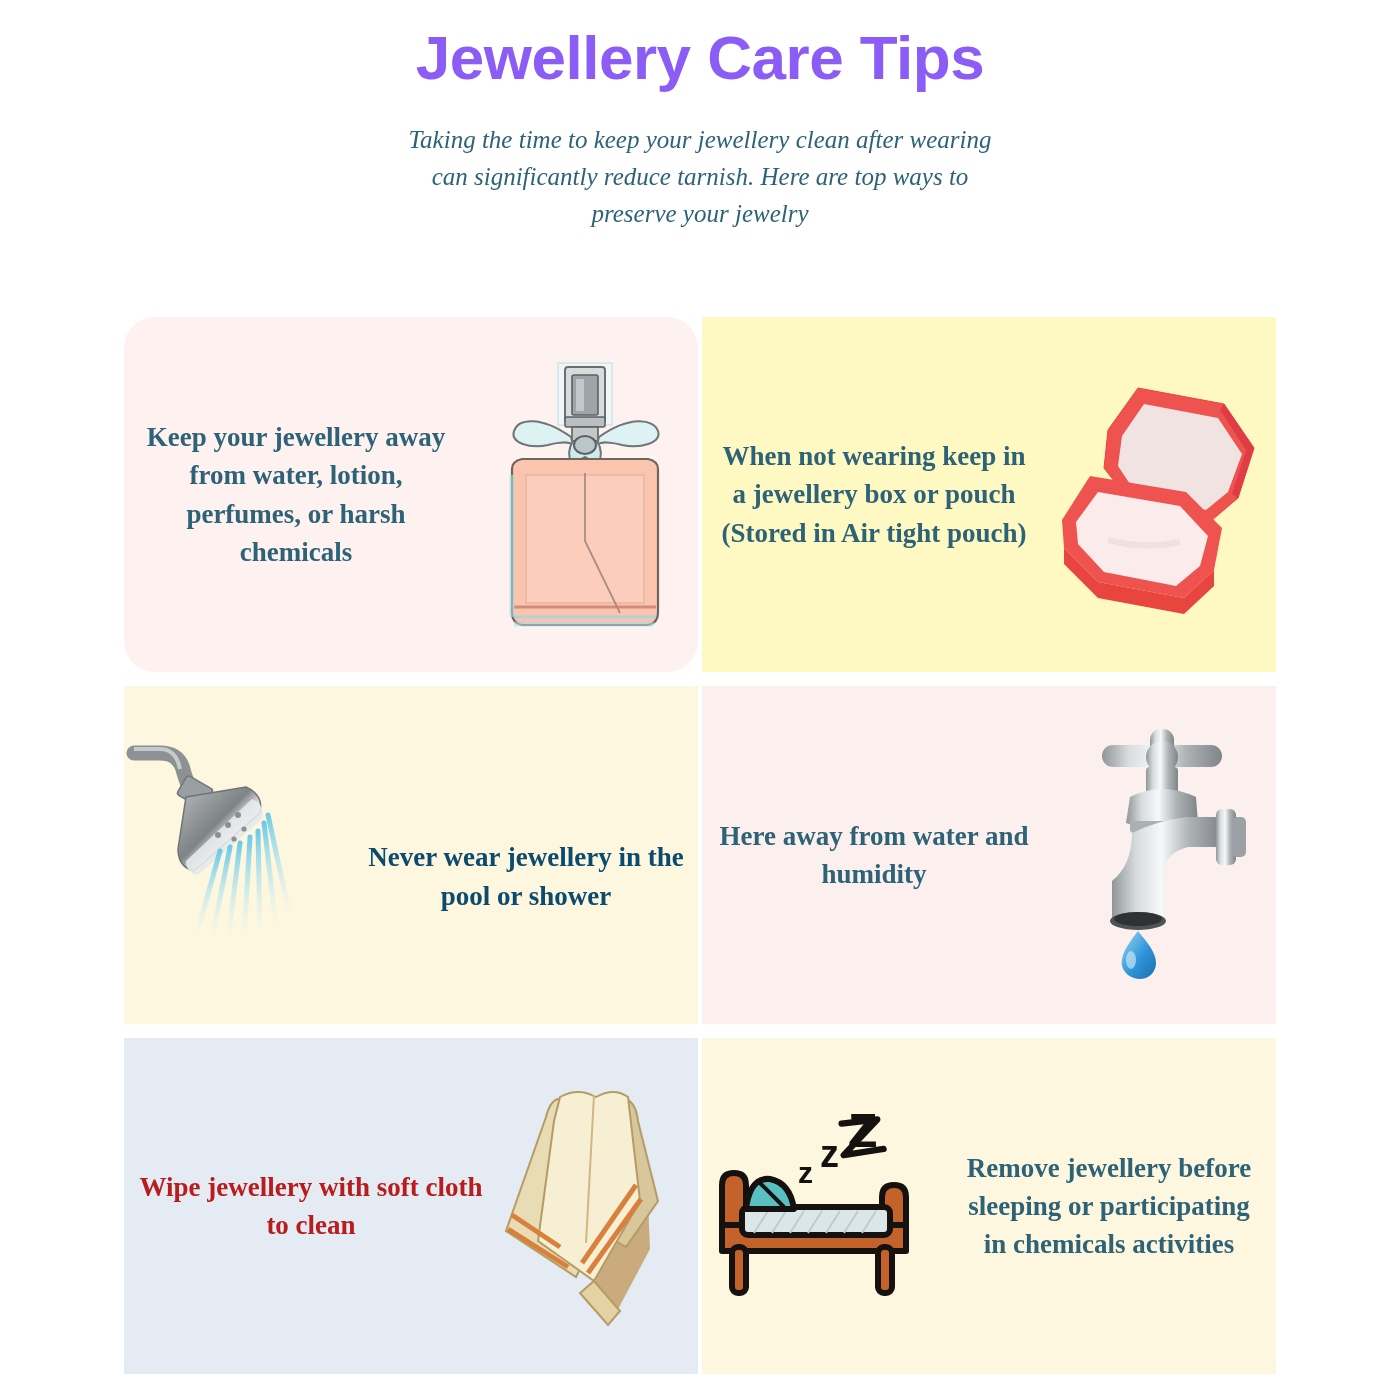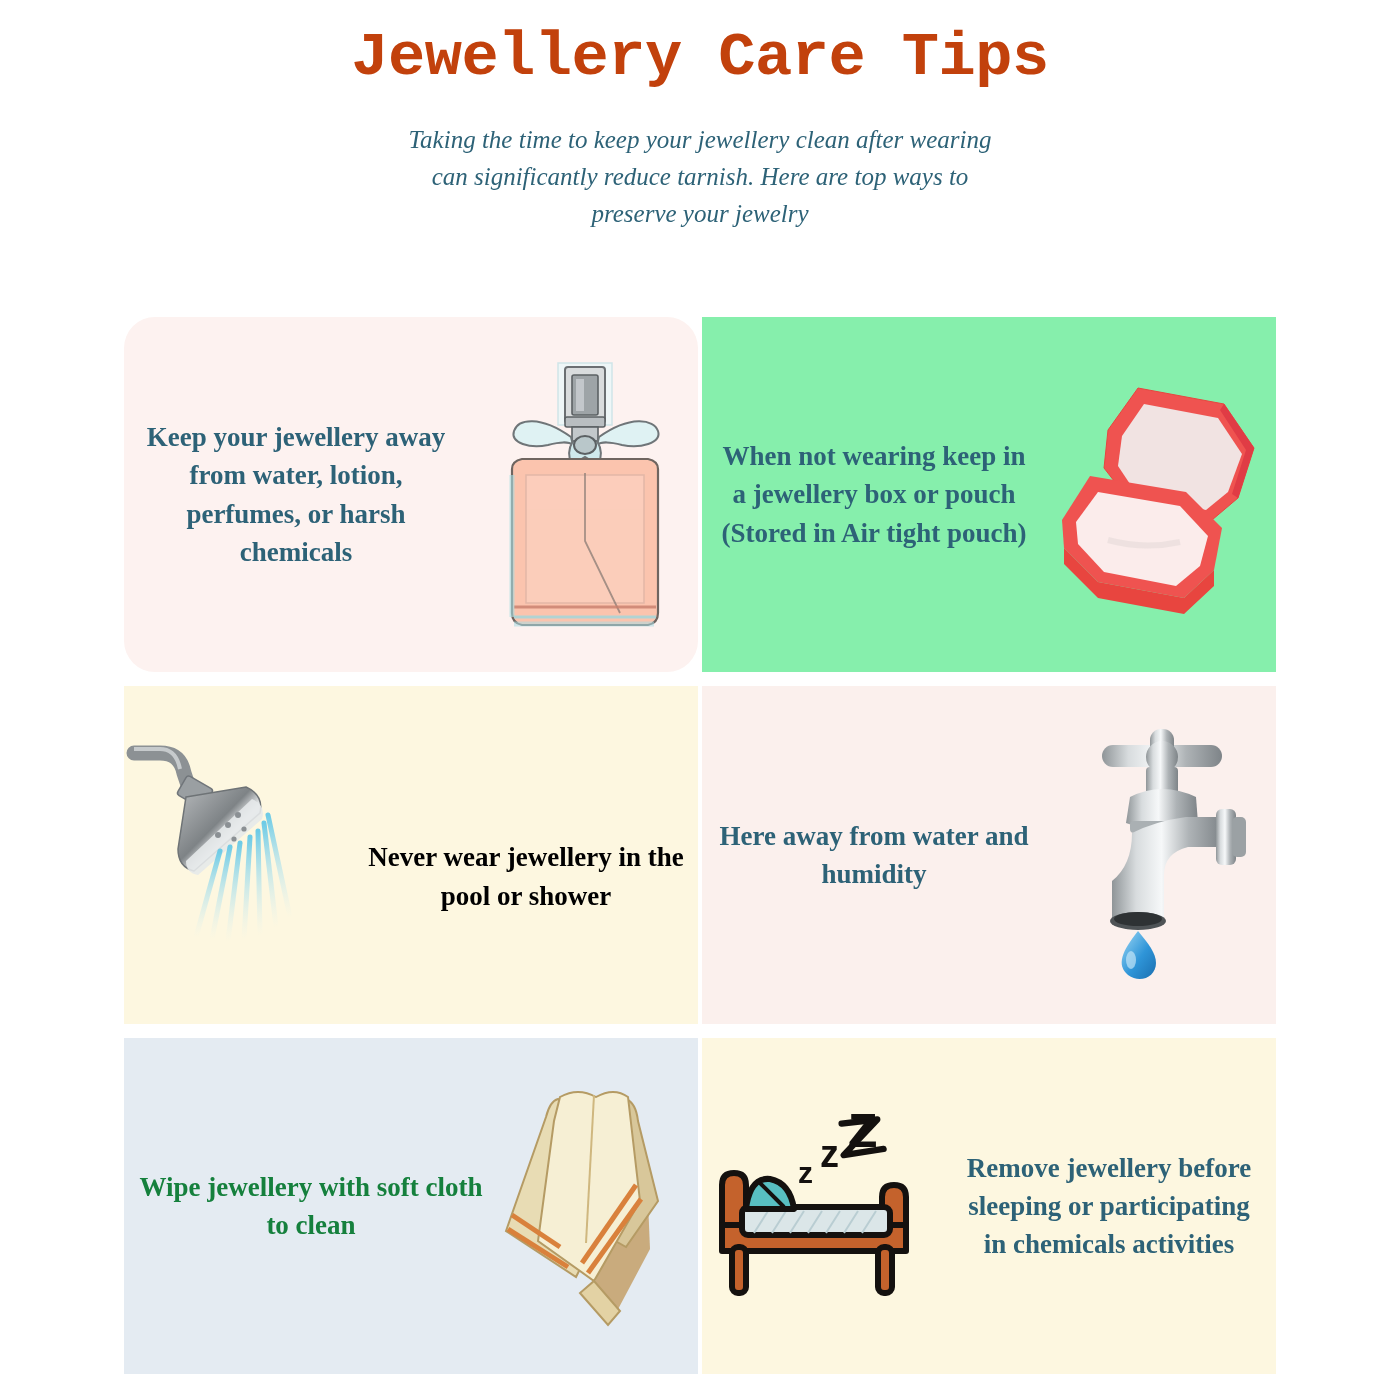--- a/index.html
+++ b/index.html
@@ -103,21 +103,21 @@
   .art-faucet, .art-towel, .art-bed { display:block; }
 
   svg { overflow: visible; }
 </style>
 </head>
 <body style="background: rgb(255, 255, 255);">
 
 <div class="page">
 
   <div class="header">
-    <h1 class="page-title" style="color: #c2410c; font-family: Liberation Mono, monospace;">Jewellery Care Tips</h1>
+    <h1 class="page-title" style="color: #8b5cf6;">Jewellery Care Tips</h1>
     <p class="page-subtitle" style="color: rgb(45, 98, 119);">Taking the time to keep your jewellery clean after wearing can significantly reduce tarnish. Here are top ways to preserve your jewelry</p>
   </div>
 
   <div class="card-grid">
 
     <div class="card text-left" id="card-0" style="background: rgb(253, 242, 240); border-radius: 31px;">
       <div class="card-text" style="color: rgb(45, 98, 119);">Keep your jewellery away from water, lotion, perfumes, or harsh chemicals</div>
       <div class="card-art">
         <svg class="art-perfume" viewBox="0 0 230 300">
 
@@ -143,42 +143,42 @@
 
           <path d="M46 262 L 188 262" stroke="#c97f6c" stroke-width="3" opacity="0.8"></path>
           <path d="M46 272 L 188 272" stroke="#9fd7dd" stroke-width="3" opacity="0.8"></path>
 
           <path d="M44 130 L 44 272" stroke="#a9dde3" stroke-width="5" opacity="0.6" fill="none"></path>
           <path d="M46 279 L 186 279" stroke="#a9dde3" stroke-width="5" opacity="0.55" fill="none"></path>
         </svg>
       </div>
     </div>
 
-    <div class="card text-left" id="card-1" style="background: #86efac;">
+    <div class="card text-left" id="card-1" style="background: #fef9c3;">
       <div class="card-text" style="color: rgb(45, 98, 119);">When not wearing keep in a jewellery box or pouch (Stored in Air tight pouch)</div>
       <div class="card-art">
         <svg class="art-ringbox" viewBox="0 0 230 250">
 
           <path d="M62 60 L 92 18 L 178 34 L 208 78 L 192 128 L 166 150 L 86 134 L 58 98 Z" fill="#ef5350"></path>
           <path d="M92 18 L 178 34 L 208 78 L 192 128 L 166 150 L 86 134 L 58 98 L 62 60 Z" fill="none" stroke="#e8453f" stroke-width="1"></path>
           <path d="M76 66 L 98 34 L 172 48 L 196 84 L 182 122 L 160 140 L 92 126 L 72 96 Z" fill="#f1e3e2"></path>
           <path d="M178 34 L 208 78 L 192 128 L 186 124 L 200 80 L 174 40 Z" fill="#e03c45"></path>
 
           <path d="M16 150 L 44 106 L 140 122 L 176 158 L 168 200 L 138 228 L 52 212 L 18 178 Z" fill="#ef5350"></path>
           <path d="M30 152 L 52 122 L 134 136 L 162 166 L 154 196 L 130 216 L 58 202 L 32 174 Z" fill="#fbeceb"></path>
 
           <path d="M62 170 Q 98 180, 134 172" stroke="#ece0df" stroke-width="6" fill="none" opacity="0.9"></path>
 
           <path d="M18 178 L 52 212 L 138 228 L 168 200 L 168 216 L 138 244 L 52 228 L 18 194 Z" fill="#e8453f"></path>
         </svg>
       </div>
     </div>
 
     <div class="card text-right" id="card-2" style="background: rgb(253, 247, 224);">
-      <div class="card-text" style="color: #000000; margin-top: 43px;">Never wear jewellery in the pool or shower</div>
+      <div class="card-text" style="color: #0c4a6e; margin-top: 43px;">Never wear jewellery in the pool or shower</div>
       <div class="card-art">
         <svg class="art-shower" viewBox="0 0 230 260">
           <defs>
             <linearGradient id="gMetal" x1="0" y1="0" x2="1" y2="1">
               <stop offset="0%" stop-color="#b9bcbe"></stop>
               <stop offset="45%" stop-color="#7e8386"></stop>
               <stop offset="60%" stop-color="#f2f4f5"></stop>
               <stop offset="100%" stop-color="#9a9fa2"></stop>
             </linearGradient>
             <linearGradient id="gWater" x1="0" y1="0" x2="0" y2="1">
@@ -251,21 +251,21 @@
           <ellipse cx="92" cy="196" rx="28" ry="9" fill="#4e5356"></ellipse>
           <ellipse cx="92" cy="194" rx="24" ry="7" fill="#2e3234"></ellipse>
 
           <path d="M92 206 C 76 226, 70 240, 82 250 C 94 259, 110 252, 110 238 C 110 228, 102 218, 92 206 Z" fill="url(#gDrop)"></path>
           <ellipse cx="85" cy="235" rx="5" ry="9" fill="#cdeaf9" opacity="0.65"></ellipse>
         </svg>
       </div>
     </div>
 
     <div class="card text-left" id="card-4" style="background: rgb(228, 235, 242);">
-      <div class="card-text" style="color: #15803d;">Wipe jewellery with soft cloth to clean</div>
+      <div class="card-text" style="color: #b91c1c;">Wipe jewellery with soft cloth to clean</div>
       <div class="card-art">
         <svg class="art-towel" viewBox="0 0 200 250">
 
           <path d="M102 150 L 150 120 L 152 168 L 118 232 L 96 212 Z" fill="#c9ab7d"></path>
 
           <path d="M60 18 Q 52 20, 48 36 L 8 150 L 78 196 L 96 160 L 72 44 Q 68 22, 60 18 Z" fill="#e8dcb4" stroke="#b59b64" stroke-width="2"></path>
 
           <path d="M128 18 Q 138 22, 140 40 L 160 120 L 128 166 L 100 150 L 112 46 Q 118 22, 128 18 Z" fill="#d8c79a" stroke="#b59b64" stroke-width="2"></path>
 
           <path d="M62 16 Q 80 6, 98 16 Q 116 6, 130 16 L 142 120 L 96 200 L 40 160 L 56 40 Z" fill="#f6efd4" stroke="#b59b64" stroke-width="2"></path>

